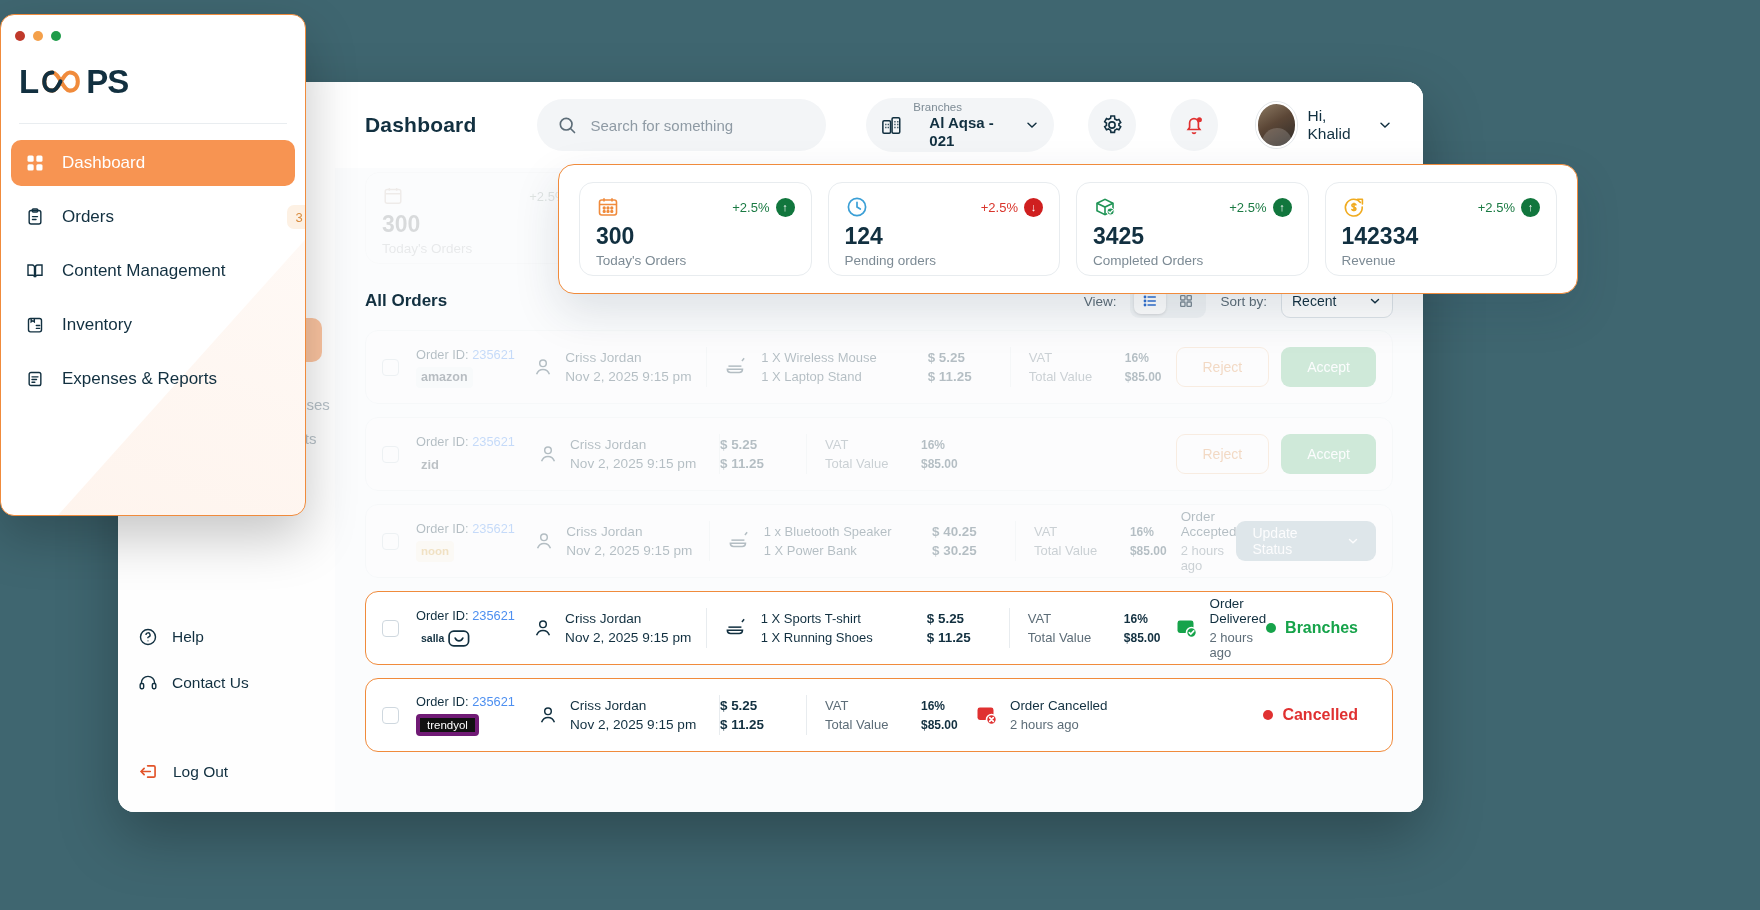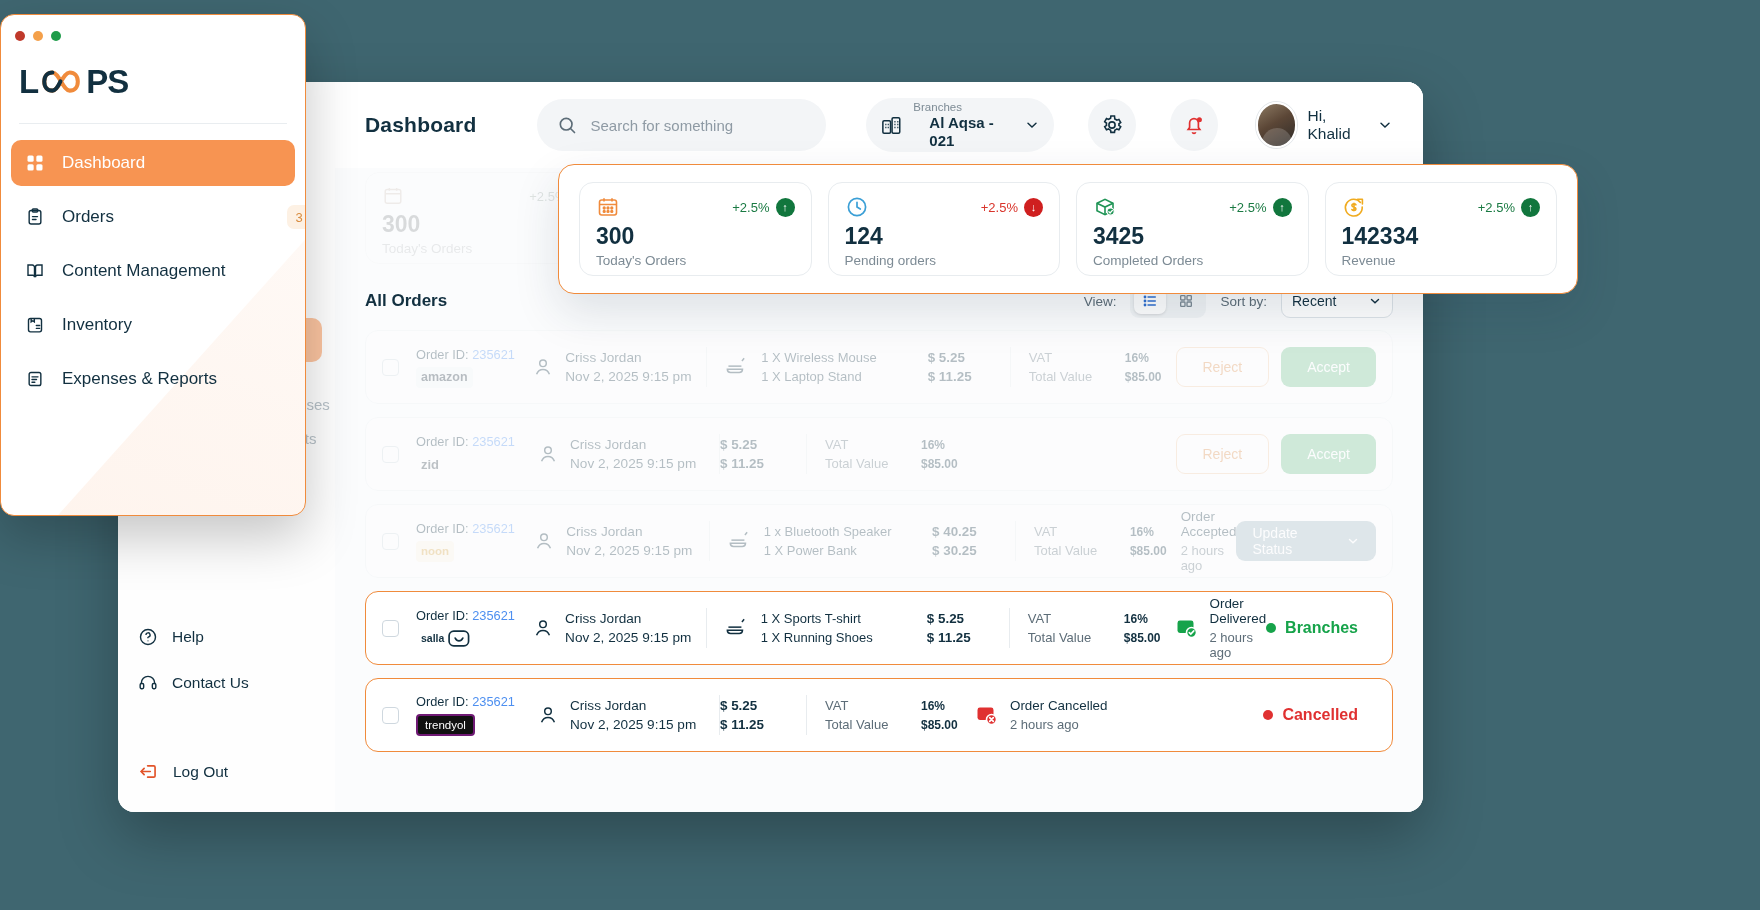--- a/index.html
+++ b/index.html
@@ -141,21 +141,21 @@
   .oid { font-size: 12.8px; color: #123040; white-space: nowrap; }
   .oid b { color: #4d8ff0; font-weight: normal; }
   .mk {
     height: 21px; display: inline-flex; align-items: center; gap: 4px;
     font-size: 11.5px; border-radius: 4px; padding: 0 5px; width: fit-content;
   }
   .mk.amazon { background: #f4f6f8; color: #1b2b3a; font-weight: bold; font-size: 12.5px; }
   .mk.zid { color: #2e3b47; font-weight: bold; font-size: 13px; }
   .mk.noon { background: #fdf3e4; color: #d9a441; font-weight: bold; }
   .mk.salla { color: #123040; font-weight: bold; font-size: 10.5px; line-height: 1; }
-  .mk.trendyol { background: #111111; color: #ffffff; border: 2px solid #701a75; font-weight: 500; padding: 0 7px; height: 22px; }
+  .mk.trendyol { background: #111111; color: #ffffff; border: 4px solid #701a75; font-weight: 500; padding: 0 7px; height: 22px; }
 
   .col-cust { display: flex; align-items: center; gap: 11px; width: 196px; padding-left: 14px; }
   .cust-lines { display: flex; flex-direction: column; gap: 4px; }
   .cust-name { font-size: 13.6px; color: #123040; }
   .cust-date { font-size: 13.6px; color: #123040; }
 
   .vdiv { width: 1px; height: 40px; background: #e8ecef; }
 
   .col-items { display: flex; align-items: center; gap: 12px; width: 230px; padding-left: 16px; }
   .item-lines { display: flex; flex-direction: column; gap: 4px; }

